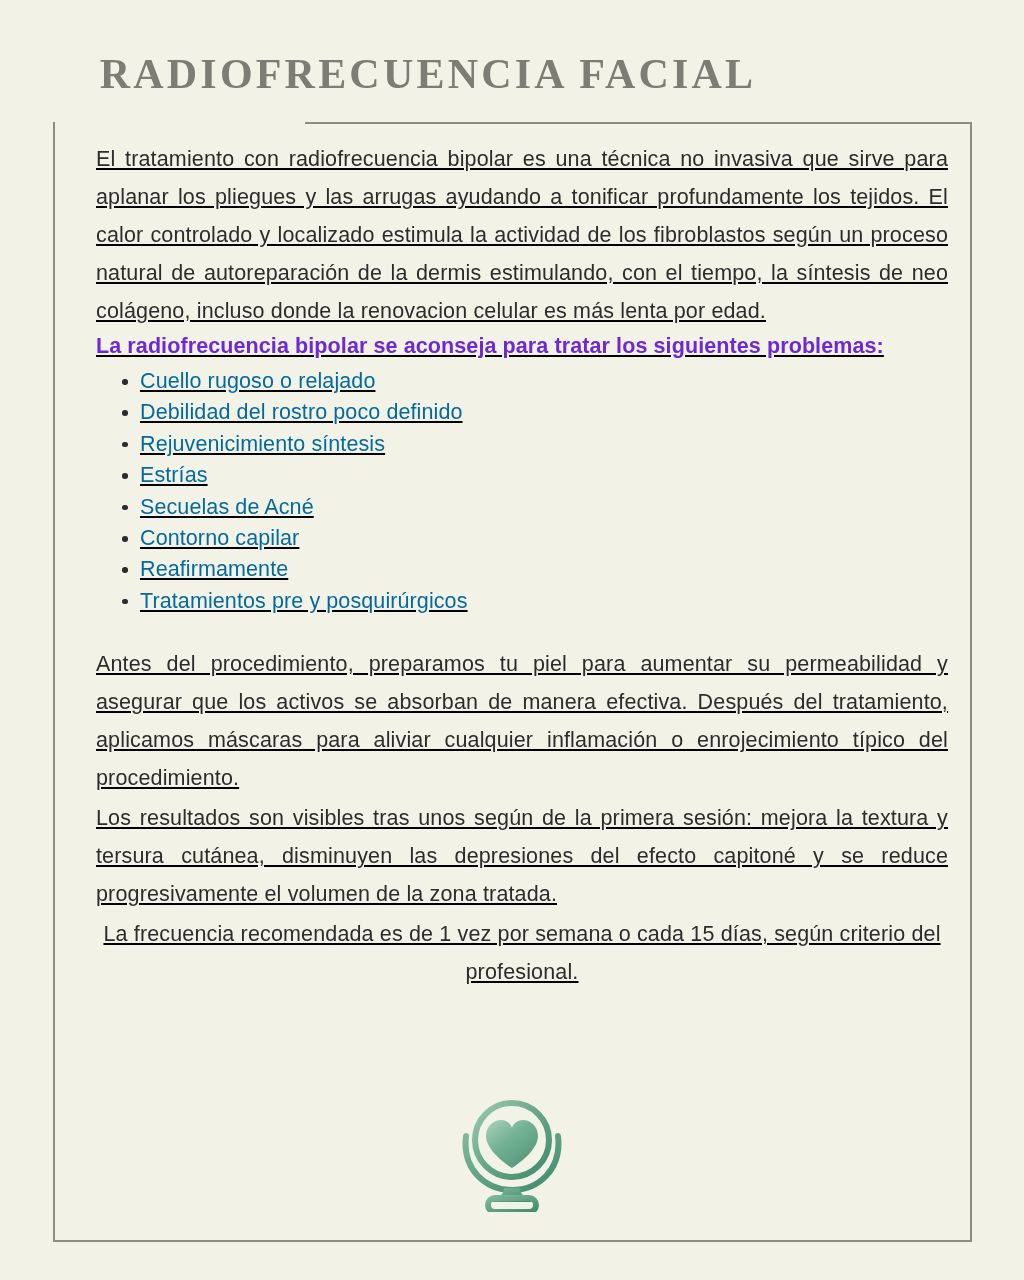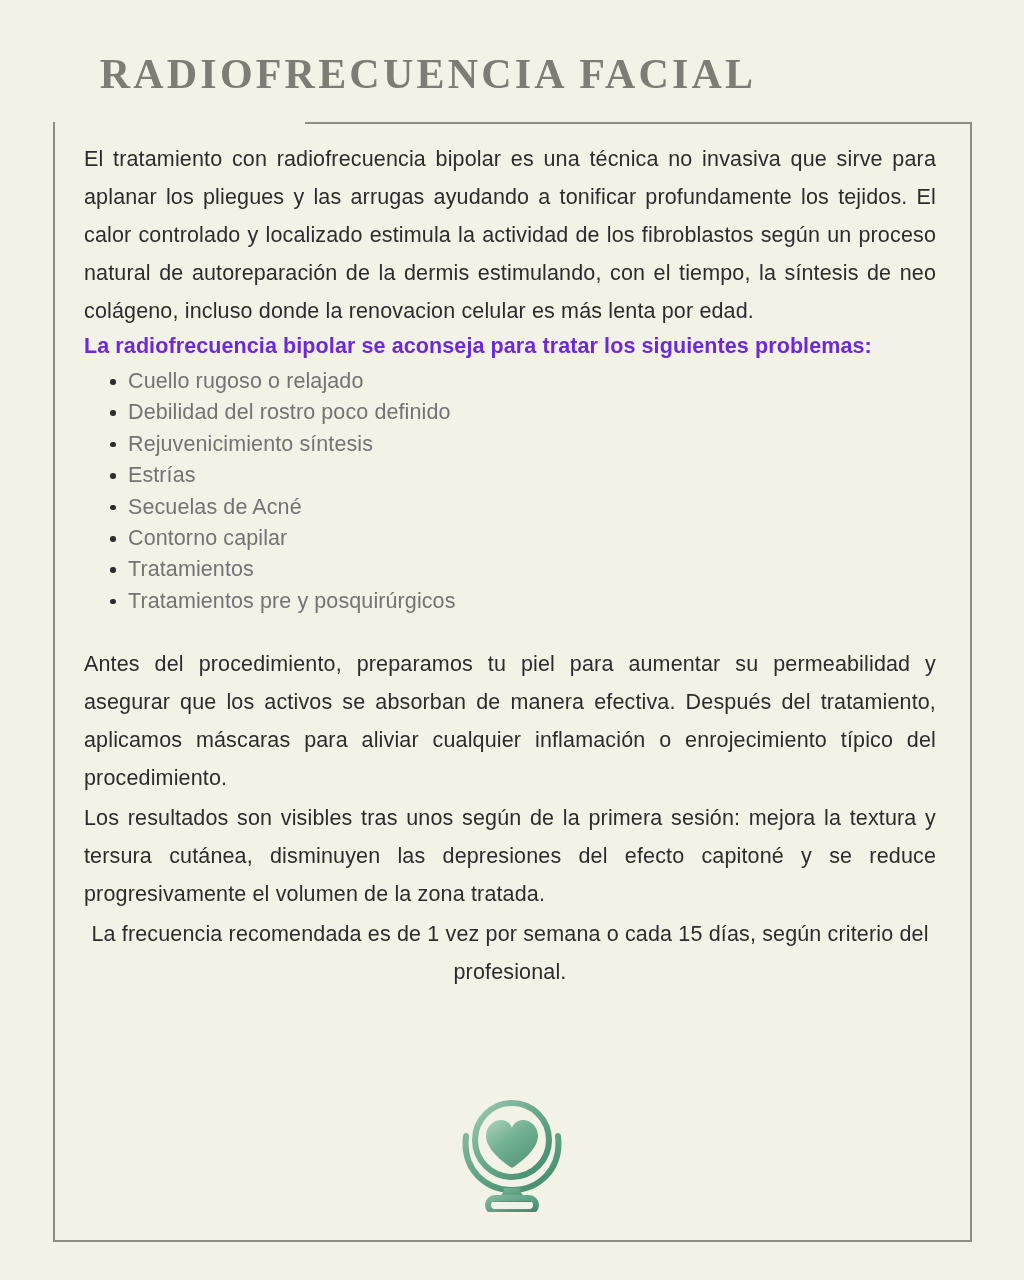--- a/index.html
+++ b/index.html
@@ -63,23 +63,24 @@
     left: 305px;
     top: 122px;
     width: 667px;
     height: 2px;
     background: #8d8d83;
   }
 
   
   .content {
     position: absolute;
-    left: 84px;
+    left: 96px;
     top: 140px;
     width: 852px;
+    text-decoration: underline;
   }
 
   p.body-text {
     margin: 0;
     color: #2c2c2c;
     font-size: 21.5px;
     line-height: 38px;
     text-align: justify;
     text-justify: inter-word;
     letter-spacing: 0.15px;
@@ -101,21 +102,21 @@
     letter-spacing: 0.1px;
   }
 
   ul.problem-list {
     margin: 4px 0 0 0;
     padding-left: 44px;
     list-style: none;
   }
   ul.problem-list li {
     position: relative;
-    color: #737373;
+    color: #0369a1;
     font-size: 21.5px;
     line-height: 31.4px;
     letter-spacing: 0.1px;
   }
   ul.problem-list li::before {
     content: "";
     position: absolute;
     left: -18px;
     top: 13px;
     width: 5.5px;
@@ -156,21 +157,21 @@
 
     <h2 class="lead-in">La radiofrecuencia bipolar se aconseja para tratar los siguientes problemas:</h2>
 
     <ul class="problem-list">
       <li>Cuello rugoso o relajado</li>
       <li>Debilidad del rostro poco definido</li>
       <li>Rejuvenicimiento síntesis</li>
       <li>Estrías</li>
       <li>Secuelas de Acné</li>
       <li>Contorno capilar</li>
-      <li>Tratamientos</li>
+      <li>Reafirmamente</li>
       <li>Tratamientos pre y posquirúrgicos</li>
     </ul>
 
     <div class="block-gap-a"></div>
 
     <p class="body-text">Antes del procedimiento, preparamos tu piel para aumentar su permeabilidad y asegurar que los activos se absorban de manera efectiva. Después del tratamiento, aplicamos máscaras para aliviar cualquier inflamación o enrojecimiento típico del procedimiento.</p>
 
     <div class="block-gap-b"></div>
 
     <p class="body-text">Los resultados son visibles tras unos según de la primera sesión: mejora la textura y tersura cutánea, disminuyen las depresiones del efecto capitoné y se reduce progresivamente el volumen de la zona tratada.</p>

